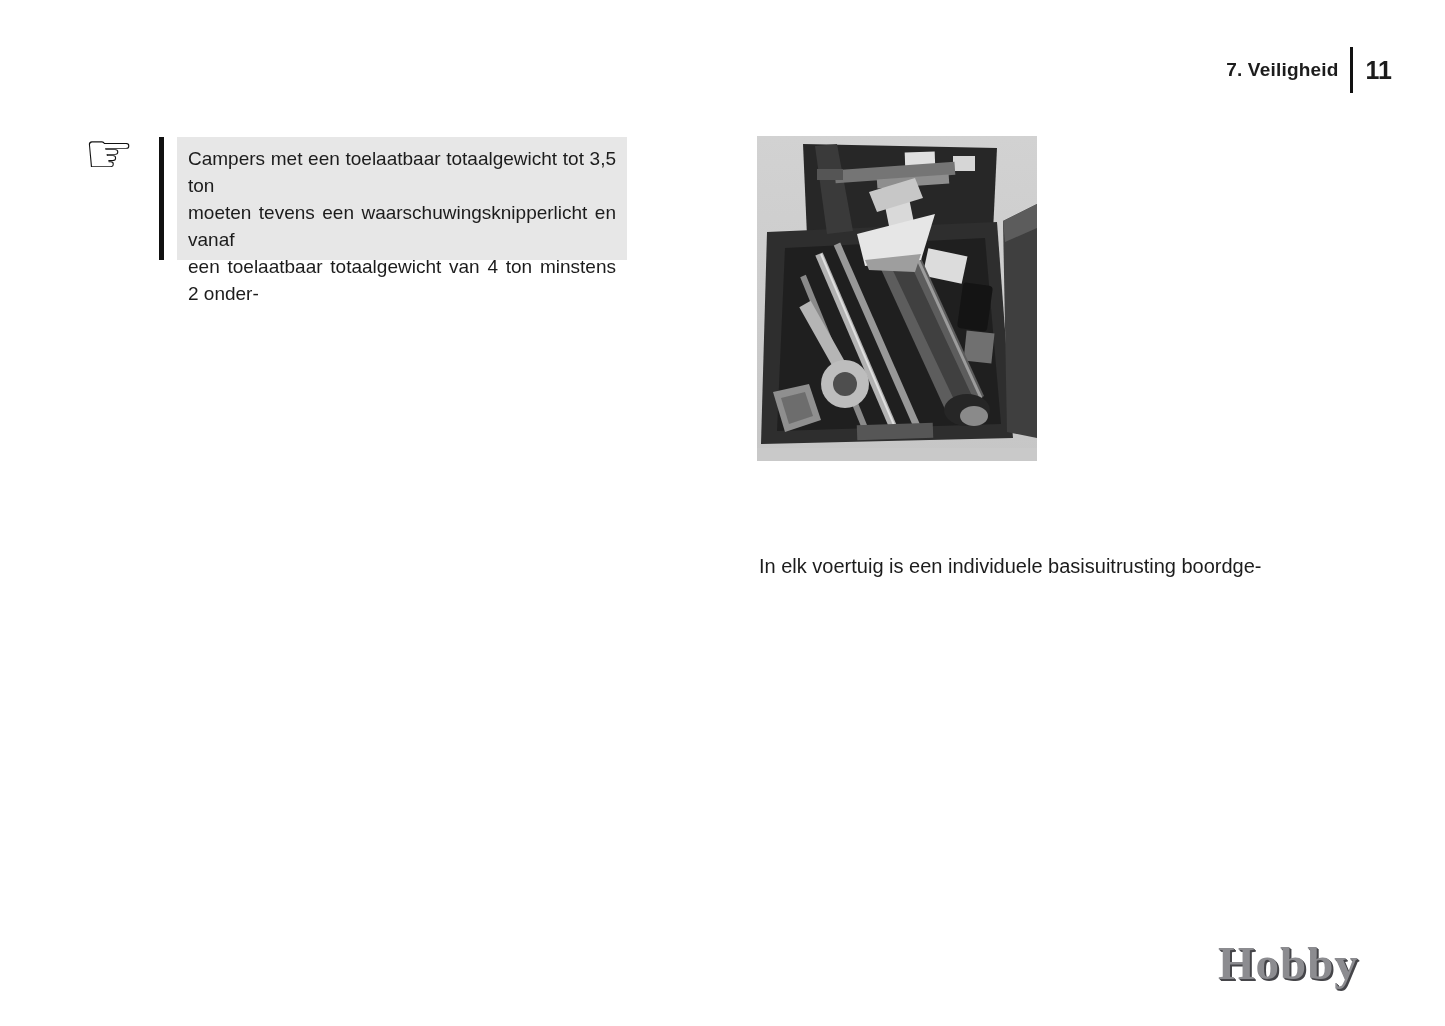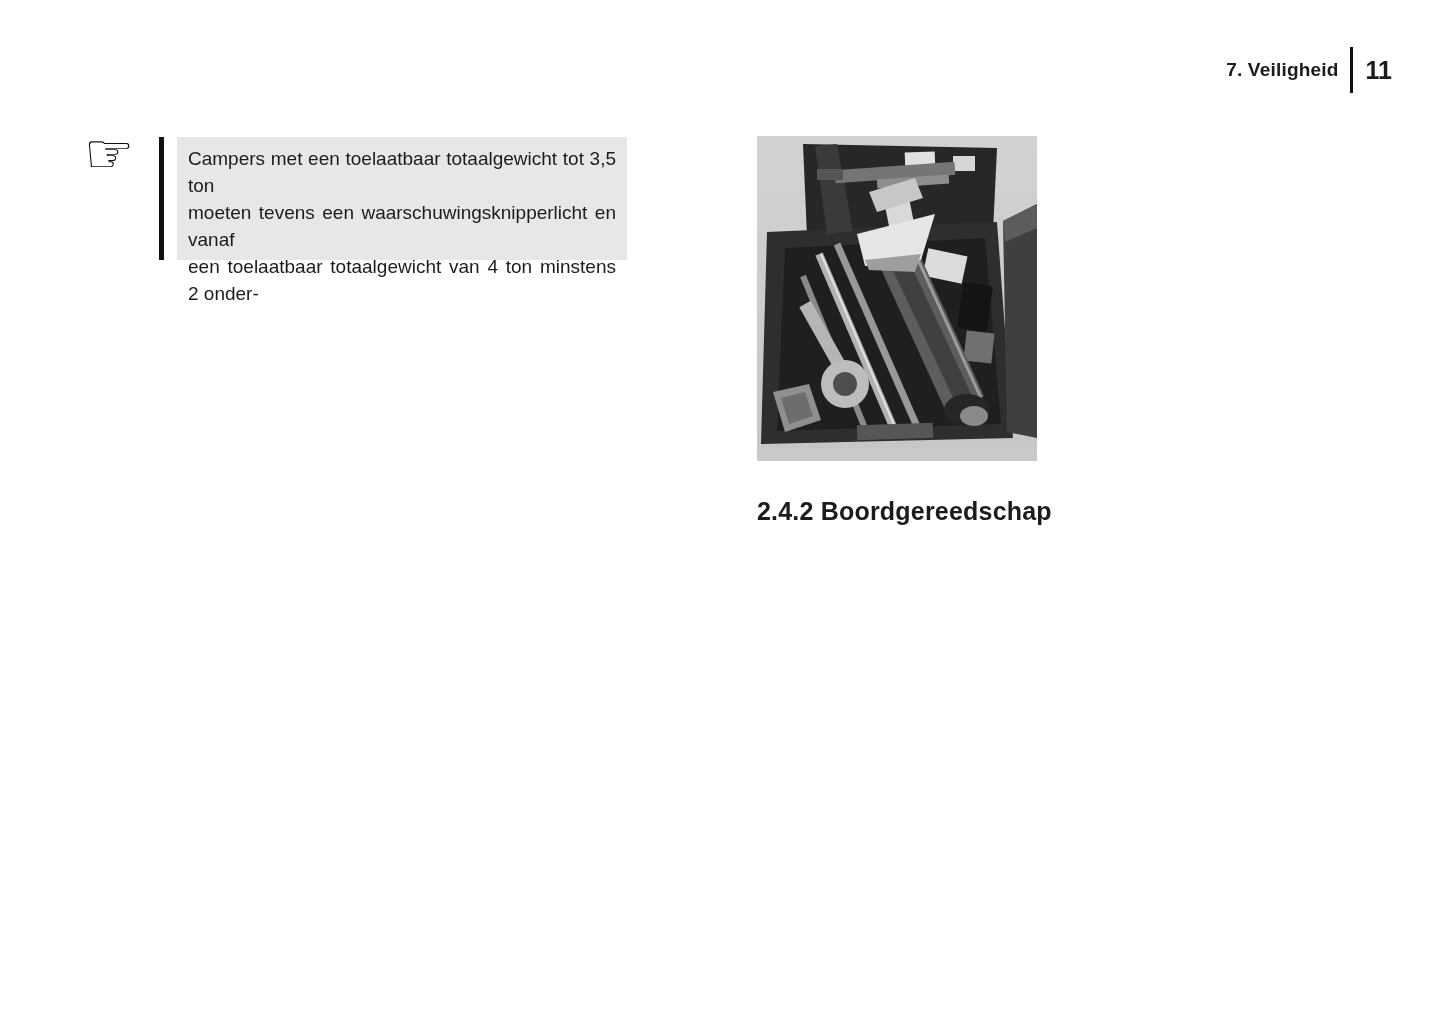--- a/index.html
+++ b/index.html
@@ -192,18 +192,19 @@
 
       <polygon points="16,256 52,248 64,284 28,296" fill="#8f8f8f"></polygon>
       <polygon points="24,262 48,256 56,280 32,288" fill="#6d6d6d"></polygon>
 
       <rect x="100" y="288" width="76" height="15" fill="#565656" transform="rotate(-2 138 295)"></rect>
 
       <rect x="0" y="312" width="280" height="13" fill="#c9c9c9"></rect>
     </svg>
   </div>
 
-  <h2 class="sec-heading">2.4.2 Boordgereedschap</h2>
   <div class="body-text">
-  </div>
-
+    <div>In elk voertuig is een individuele basisuitrusting boordge-</div>
+  </div>
+
+  <div class="logo">Hobby</div>
 
 </div>
 
 </body></html>

